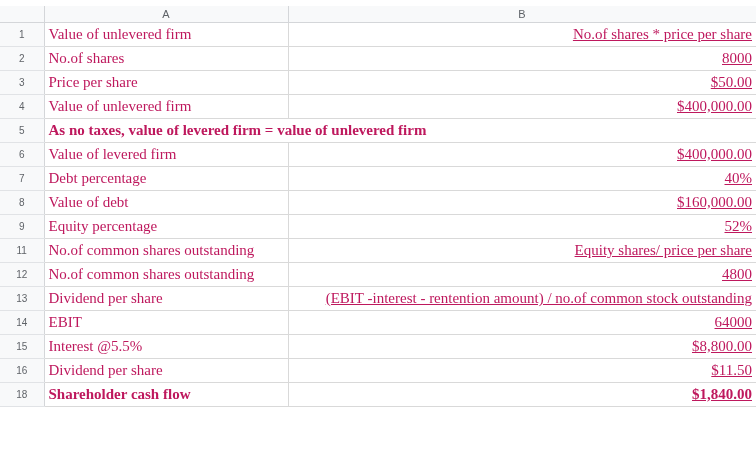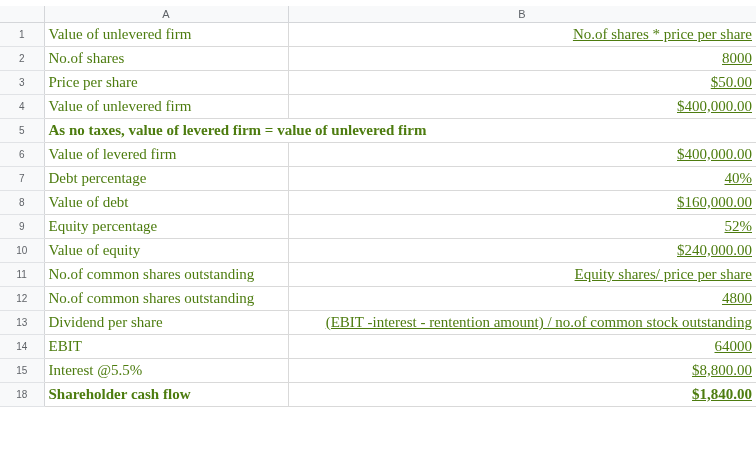--- a/index.html
+++ b/index.html
@@ -57,21 +57,21 @@
     color: #5f6368;
     text-align: center;
     vertical-align: middle;
     padding: 0;
     height: 23px;
   }
   td.cell {
     border-right: 1px solid #d9d9d9;
     border-bottom: 1px solid #d9d9d9;
     font-size: 15px;
-    color: #4d7c0f;
+    color: #be185d;
     height: 23px;
     padding: 0 4px;
     vertical-align: middle;
     white-space: nowrap;
     overflow: hidden;
   }
   td.cell.left { text-align: left; }
   td.cell.right { text-align: right; text-decoration: underline; }
   td.cell.bold { font-weight: bold; }
   td.cell.nob { border-right: none; }
@@ -139,25 +139,20 @@
         <td class="rowhdr">8</td>
         <td class="cell left">Value of debt</td>
         <td class="cell right nob">$160,000.00</td>
       </tr>
       <tr>
         <td class="rowhdr">9</td>
         <td class="cell left">Equity percentage</td>
         <td class="cell right nob">52%</td>
       </tr>
       <tr>
-        <td class="rowhdr">10</td>
-        <td class="cell left">Value of equity</td>
-        <td class="cell right nob">$240,000.00</td>
-      </tr>
-      <tr>
         <td class="rowhdr">11</td>
         <td class="cell left">No.of common shares outstanding</td>
         <td class="cell right nob">Equity shares/ price per share</td>
       </tr>
       <tr>
         <td class="rowhdr">12</td>
         <td class="cell left">No.of common shares outstanding</td>
         <td class="cell right nob">4800</td>
       </tr>
       <tr>
@@ -169,19 +164,24 @@
         <td class="rowhdr">14</td>
         <td class="cell left">EBIT</td>
         <td class="cell right nob">64000</td>
       </tr>
       <tr>
         <td class="rowhdr">15</td>
         <td class="cell left">Interest @5.5%</td>
         <td class="cell right nob">$8,800.00</td>
       </tr>
       <tr>
+        <td class="rowhdr">16</td>
+        <td class="cell left">Dividend per share</td>
+        <td class="cell right nob">$11.50</td>
+      </tr>
+      <tr>
         <td class="rowhdr">18</td>
         <td class="cell left bold">Shareholder cash flow</td>
         <td class="cell right bold nob">$1,840.00</td>
       </tr>
     </tbody>
   </table>
 </div>
 
 </body></html>

